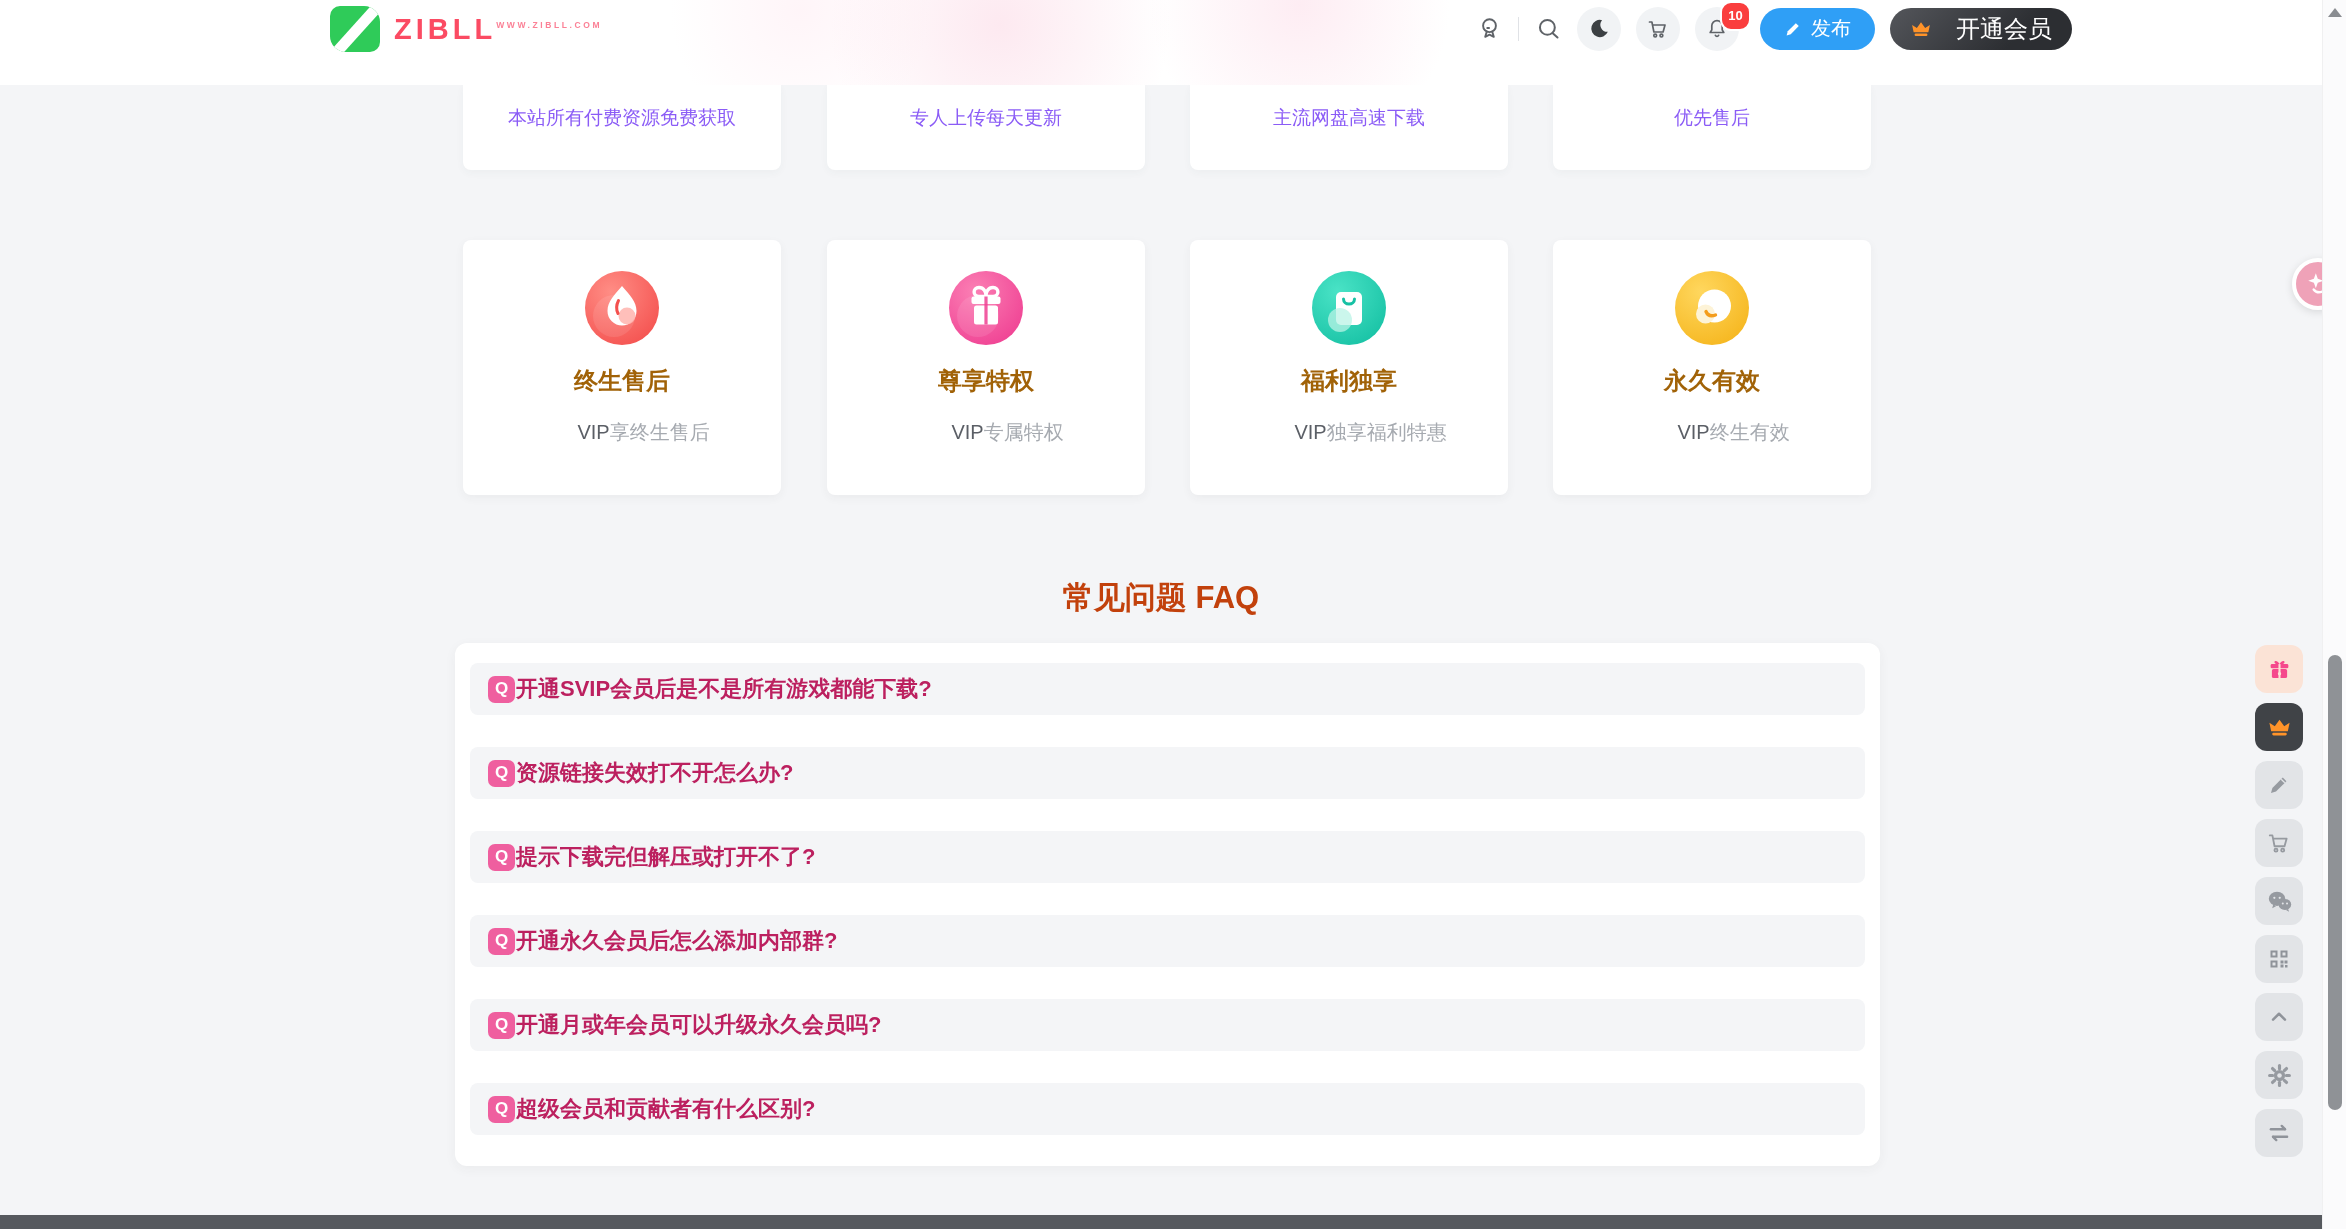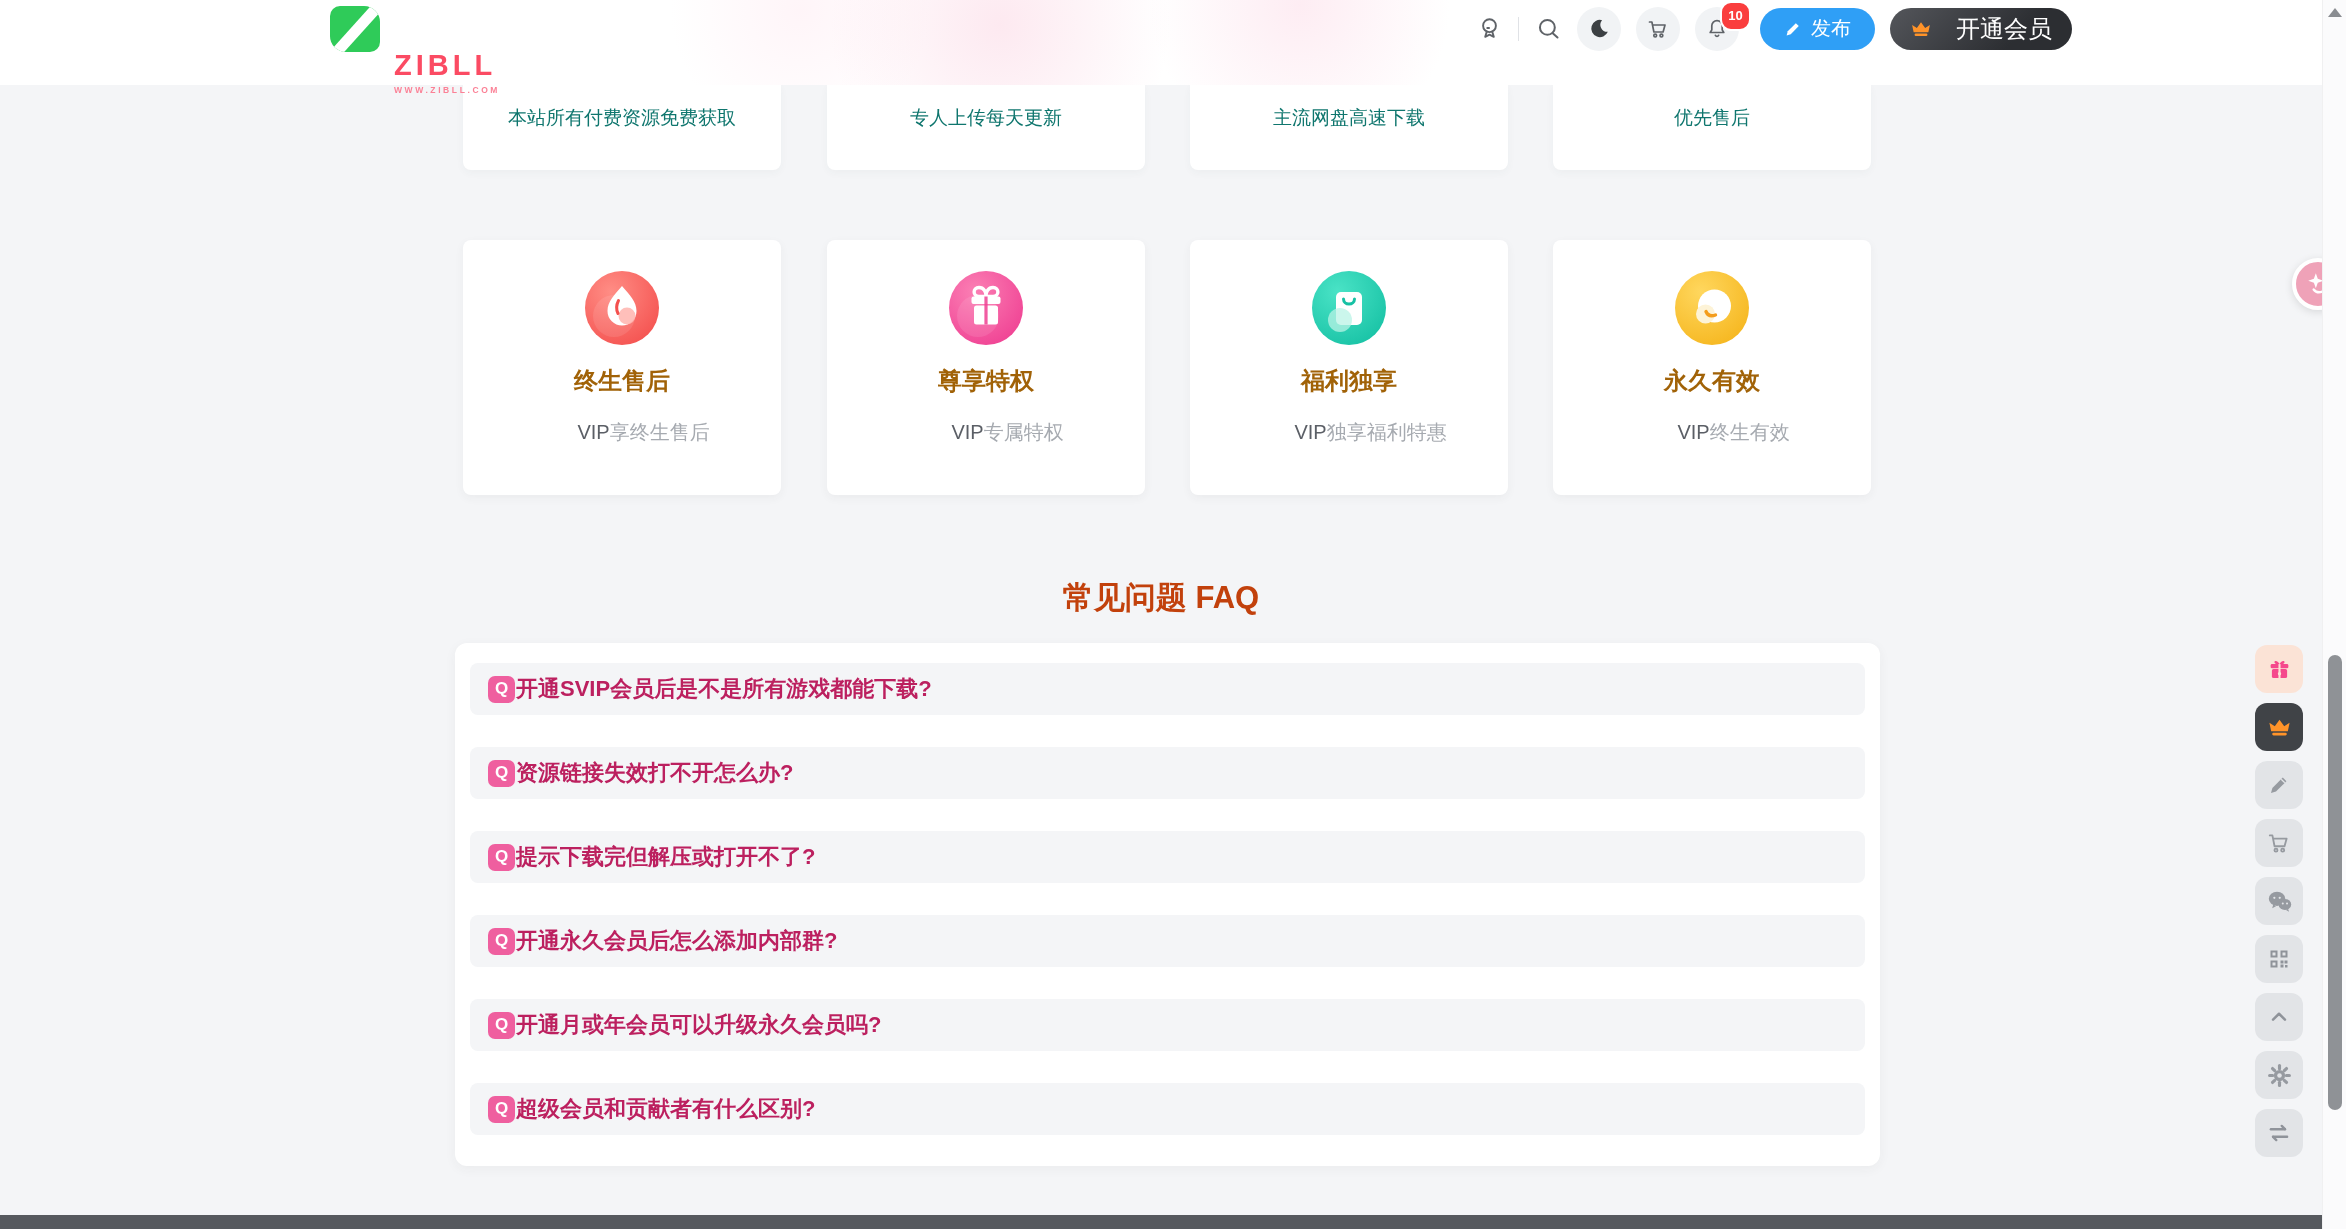--- a/index.html
+++ b/index.html
@@ -15,38 +15,38 @@
       radial-gradient(circle at 1300px 5px, rgba(252,214,228,.45), rgba(252,214,228,0) 150px),
       radial-gradient(circle at 800px 10px, rgba(255,226,236,.35), rgba(255,226,236,0) 130px),
       #ffffff;
     z-index:5;
   }
   .nav-row { position:absolute; left:0; top:0; width:100%; height:57px; }
 
   .logo { position:absolute; left:330px; top:6px; display:flex; align-items:flex-start; gap:14px; }
   .logo-mark { position:relative; width:50px; height:46px; background:#2fcb59; border-radius:10px 16px 10px 16px; overflow:hidden; }
   .logo-mark::after { content:""; position:absolute; left:-8px; top:18px; width:70px; height:11px; background:#ffffff; transform:rotate(-48deg); transform-origin:center; }
-  .logo-text { display:flex; flex-direction:column; padding-top:9px;margin-top:36px; }
+  .logo-text { display:flex; flex-direction:row; padding-top:9px; }
   .logo-brand { color:#fb4b63; font-size:29px; font-weight:800; letter-spacing:4px; line-height:1; }
   .logo-domain { color:#fb8196; font-size:8.5px; font-weight:700; letter-spacing:2.6px; margin-top:5px; }
 
   .nav-menu { position:absolute; left:563px; top:0; height:57px; display:flex; align-items:center; gap:29px; }
   .nav-item { font-size:21px; color:#3f4348; cursor:pointer; white-space:nowrap; }
 
   .nav-right { position:absolute; left:1475px; top:0; height:57px; display:flex; align-items:center; gap:15px; }
   .icon-plain { width:28px; height:28px; display:flex; align-items:center; justify-content:center; cursor:pointer; }
   .nav-divider { width:1px; height:24px; background:#e0e2e6; }
   .icon-circle { width:44px; height:44px; border-radius:50%; background:#f1f3f5; display:flex; align-items:center; justify-content:center; cursor:pointer; position:relative; }
   .badge { position:absolute; top:-6px; right:-12px; min-width:31px; height:22px; border-radius:11px; background:#fa3e3e; border:2.5px solid #ffffff; color:#fff; font-size:13px; font-weight:700; display:flex; align-items:center; justify-content:center; padding:13px 5px; }
   .btn-publish { margin-left:6px; height:42px; padding:0 24px; border-radius:21px; background:#2f9ff6; color:#fff; font-size:20px; display:flex; align-items:center; gap:9px; cursor:pointer; border:none; }
   .btn-vip { height:42px; padding:0 20px; border-radius:21px; background:linear-gradient(135deg,#54565b 0%,#2c2e32 70%); color:#fff; font-size:24px; display:flex; align-items:center; gap:24px; cursor:pointer; border:none; }
 
   
   .top-card { position:absolute; top:85px; width:318px; height:85px; background:#fff; border-radius:0 0 8px 8px; box-shadow:0 3px 8px rgba(60,64,67,.04); text-align:center; }
-  .top-card span { display:inline-block; margin-top:20px; font-size:19px; color:#0f766e; }
+  .top-card span { display:inline-block; margin-top:20px; font-size:19px; color:#8b5cf6; }
 
   
   .feature-card { position:absolute; top:240px; width:318px; height:255px; background:#fff; border-radius:8px; box-shadow:0 3px 10px rgba(60,64,67,.05); display:flex; flex-direction:column; align-items:center; }
   .feature-icon { margin-top:31px; width:74px; height:74px; }
   .feature-title { margin-top:20px; font-size:24px; font-weight:700; color:#a16207; }
   .feature-sub { margin-top:22px; font-size:20px; }
   .vip-prefix { color:#5b5f66;margin-left:43px; }
   .vip-desc { color:#a6aab0;margin-top:36px; }
 
   

